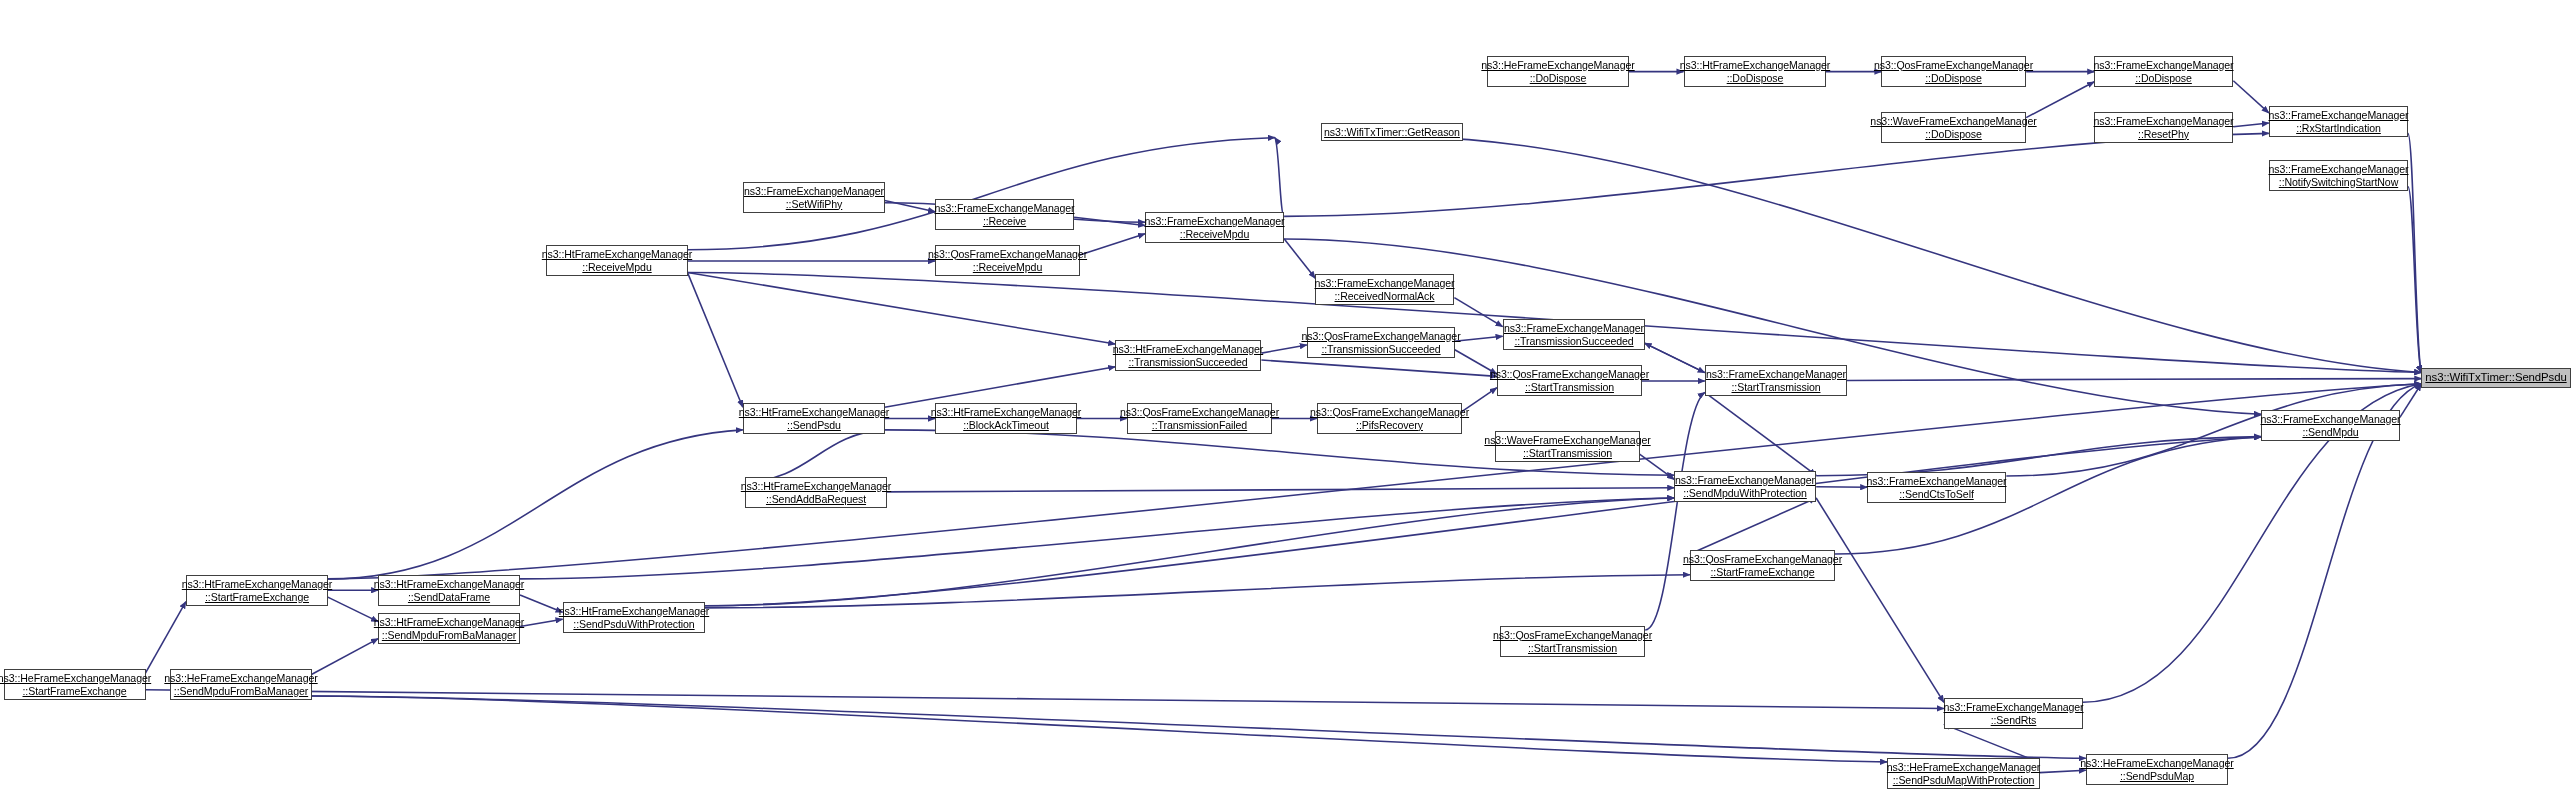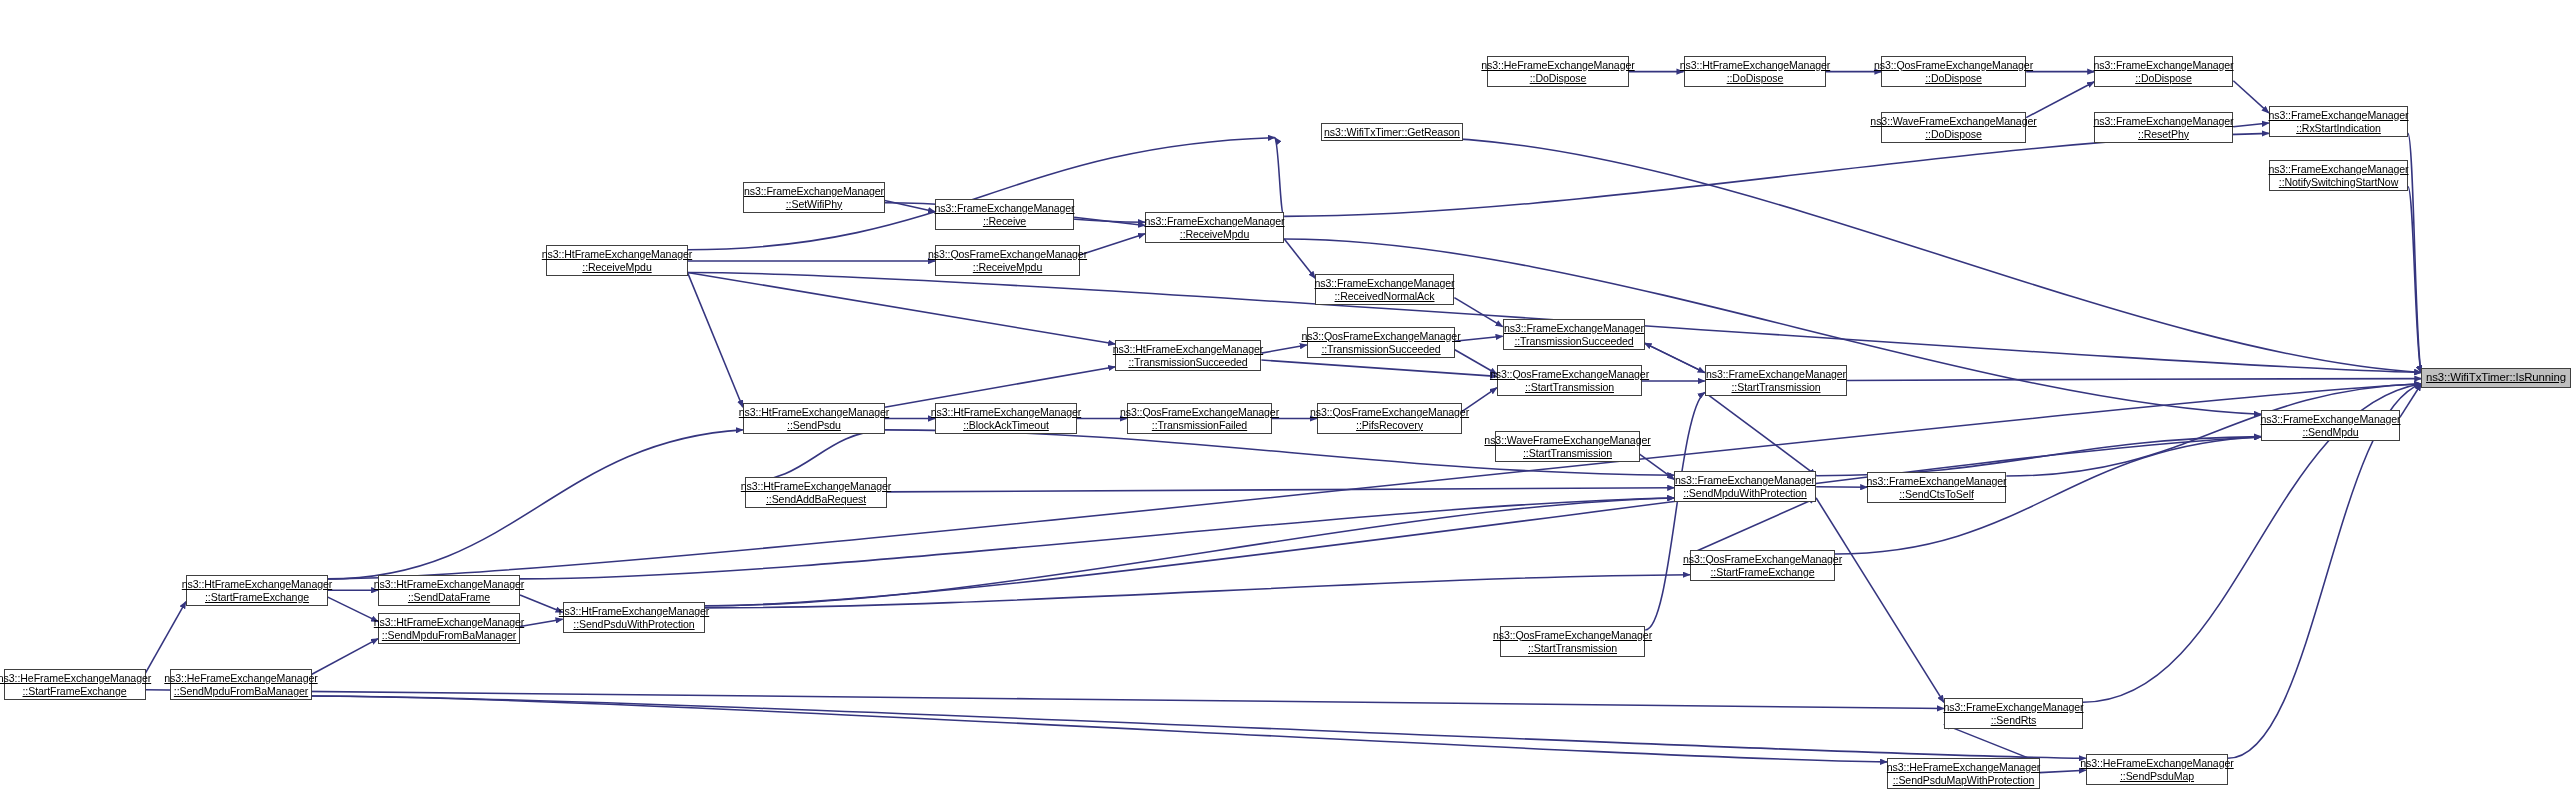--- a/index.html
+++ b/index.html
@@ -125,21 +125,21 @@
         <path d="M439,950.78 L533,900.22" marker-end="url(#arrow)" stroke="#35357f"></path>
         <path d="M439,981 C859,981 2240,1067.8275 2660,1074" marker-end="url(#arrow)" stroke="#35357f"></path>
         <path d="M439,981 C859,981 2520,1063.24 2940,1069" marker-end="url(#arrow)" stroke="#35357f"></path>
         <path d="M2936,990 C3150.65,990 3198.35,576.5425 3413,541" marker-end="url(#arrow)" stroke="#35357f"></path>
         <path d="M2875,1074.88 L2740,1021.12" marker-end="url(#arrow)" stroke="#35357f"></path>
         <path d="M2875,1089.1 L2940,1085.9" marker-end="url(#arrow)" stroke="#35357f"></path>
         <path d="M3140,1069 C3262.85,1069 3290.15,583.06 3413,541" marker-end="url(#arrow)" stroke="#35357f"></path>
       </g>
   </svg>
   <div id="node-layer">
-      <div class="node target" style="left: 2421px; top: 368px; width: 150px; height: 20px;">ns3::WifiTxTimer::IsRunning</div>
+      <div class="node target" style="left: 2421px; top: 368px; width: 150px; height: 20px;">ns3::WifiTxTimer::SendPsdu</div>
       <div class="node thick" style="left: 1487px; top: 56px; width: 142px; height: 31px;">ns3::HeFrameExchangeManager
 ::DoDispose</div>
       <div class="node thick" style="left: 1684px; top: 56px; width: 142px; height: 31px;">ns3::HtFrameExchangeManager
 ::DoDispose</div>
       <div class="node thick" style="left: 1881px; top: 56px; width: 145px; height: 31px;">ns3::QosFrameExchangeManager
 ::DoDispose</div>
       <div class="node thick" style="left: 2094px; top: 56px; width: 139px; height: 31px;">ns3::FrameExchangeManager
 ::DoDispose</div>
       <div class="node" style="left: 1881px; top: 112px; width: 145px; height: 31px;">ns3::WaveFrameExchangeManager
 ::DoDispose</div>

